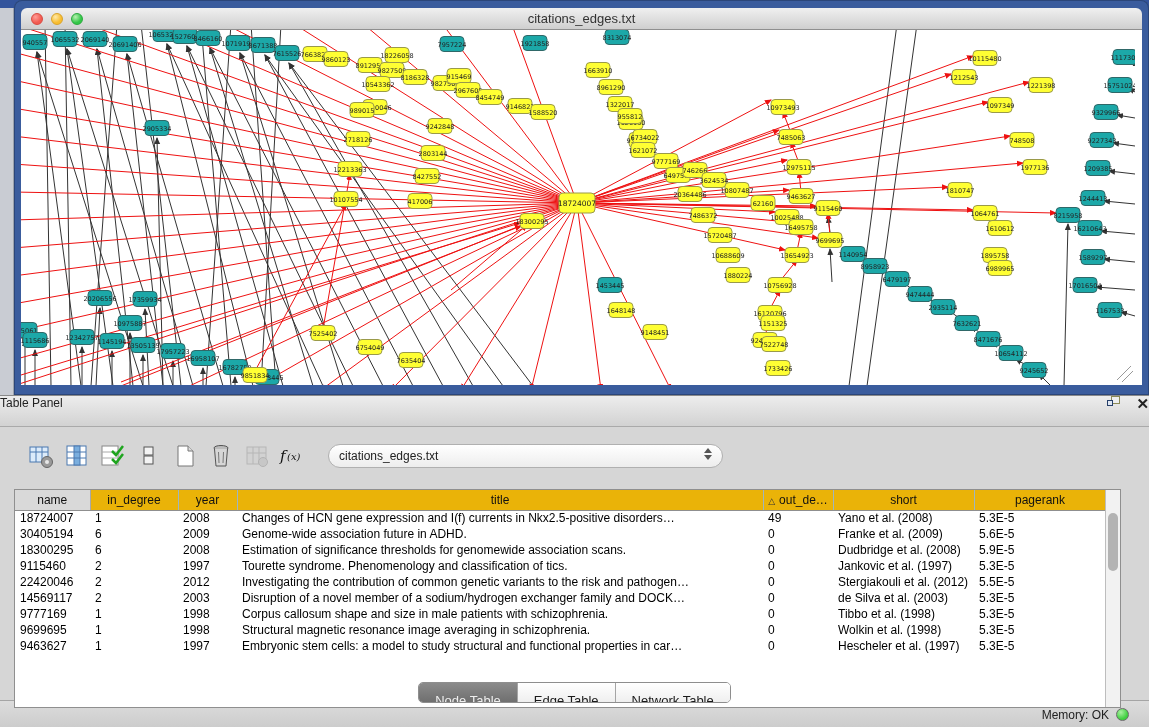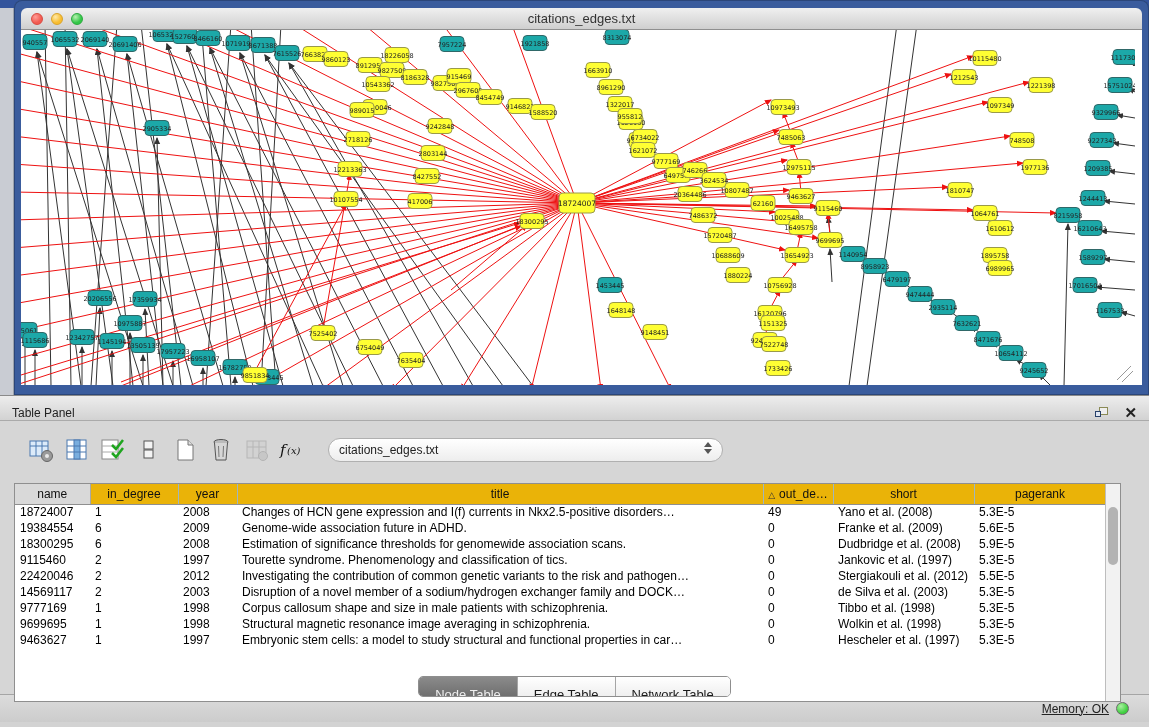--- a/index.html
+++ b/index.html
@@ -15,21 +15,21 @@
   .light { width:12px; height:12px; border-radius:50%; display:inline-block; }
   .light.red { background:radial-gradient(circle at 35% 30%, #ff9d96, #f25b51 60%); border:1px solid #d84a40; }
   .light.yellow { background:radial-gradient(circle at 35% 30%, #ffe9a8, #f8bd2f 60%); border:1px solid #d9a32a; }
   .light.green { background:radial-gradient(circle at 35% 30%, #b8f0b0, #33c748 60%); border:1px solid #2aa83c; }
   .canvas-wrap { position:relative; height:355px; background:#fff; overflow:hidden; }
   .canvas-wrap svg { display:block; }
   svg text.nlabel { font-family:"DejaVu Sans", sans-serif; font-size:6.5px; fill:#222; text-anchor:middle; pointer-events:none; }
   svg text.hublabel { font-size:7.5px; }
 
   
-  .panel-header { height:26px; background:linear-gradient(#ededed,#d2d2d2); border-top:1px solid #8a8a8a; border-bottom:1px solid #aaa; display:flex; align-items:flex-end; padding:0 12px; }
+  .panel-header { height:32px; background:linear-gradient(#ededed,#d2d2d2); border-top:1px solid #8a8a8a; border-bottom:1px solid #aaa; display:flex; align-items:flex-start; padding:0 0; }
   .panel-title { font-size:12px; color:#222; flex:1; }
   .float-ico { width:15px; height:13px; position:relative; margin-right:14px; cursor:pointer; }
   .float-ico .sq1 { position:absolute; left:4px; top:0; width:9px; height:8px; border:1px solid #8a8a55; background:#eee; }
   .float-ico .sq2 { position:absolute; left:0; top:4px; width:6px; height:6px; border:1px solid #274069; background:#dfe6f2; }
   .close-ico { font-size:15px; font-weight:bold; color:#222; cursor:pointer; line-height:1; }
 
   .panel-body { background:#d6d6d6; height:273px; position:relative; }
   .toolbar { display:flex; align-items:center; gap:6px; padding:14px 0 10px 26px; }
   .tb-btn { width:30px; height:30px; border:none; background:transparent; display:flex; align-items:center; justify-content:center; cursor:pointer; border-radius:4px; }
   .tb-btn.disabled { opacity:.45; }
@@ -49,21 +49,21 @@
   .vscroll { width:15px; background:#f2f2f2; border-left:1px solid #bdbdbd; position:relative; }
   .vscroll .thumb { position:absolute; left:2px; right:2px; top:23px; height:58px; background:#b3b3b3; border-radius:6px; }
 
   .tabs-row { position:absolute; left:0; right:0; top:255px; display:flex; justify-content:center; }
   .seg { display:flex; border:1px solid #8e8e8e; border-radius:5px; overflow:hidden; height:21px; background:#fff; }
   .seg-btn { font-size:13px; color:#1a1a1a; background:linear-gradient(#ffffff,#efefef); border:none; border-right:1px solid #a5a5a5; padding:7px 16px; cursor:pointer; line-height:21px; }
   .seg-btn:last-child { border-right:none; }
   .seg-btn.active { background:linear-gradient(#8b8b8b,#6f6f6f); color:#efefef; }
 
   .statusbar { height:28px; background:linear-gradient(#dcdcdc,#cccccc); border-top:1px solid #a5a5a5; display:flex; align-items:center; justify-content:flex-end; padding-right:20px; gap:7px; }
-  .statusbar .mem { font-size:12px; color:#222;text-decoration:underline; }
+  .statusbar .mem { font-size:12px; color:#222; }
   .mem-dot { width:13px; height:13px; border-radius:50%; background:radial-gradient(circle at 35% 30%, #a9f0a0, #3fcf3f 65%); border:1px solid #6a6a6a; }
 </style>
 </head>
 <body>
 
 <div class="top-region">
   <div class="left-gutter"></div>
   <div class="net-window">
     <div class="titlebar">
       <div class="title-text">citations_edges.txt</div>
@@ -568,21 +568,21 @@
             <tr>
               <td>18724007</td>
               <td>1</td>
               <td>2008</td>
               <td>Changes of HCN gene expression and I(f) currents in Nkx2.5-positive disorders…</td>
               <td>49</td>
               <td>Yano et al. (2008)</td>
               <td>5.3E-5</td>
             </tr>
             <tr>
-              <td>19384554</td>
+              <td>30405194</td>
               <td>6</td>
               <td>2009</td>
               <td>Genome-wide association future in ADHD.</td>
               <td>0</td>
               <td>Franke et al. (2009)</td>
               <td>5.6E-5</td>
             </tr>
             <tr>
               <td>18300295</td>
               <td>6</td>

